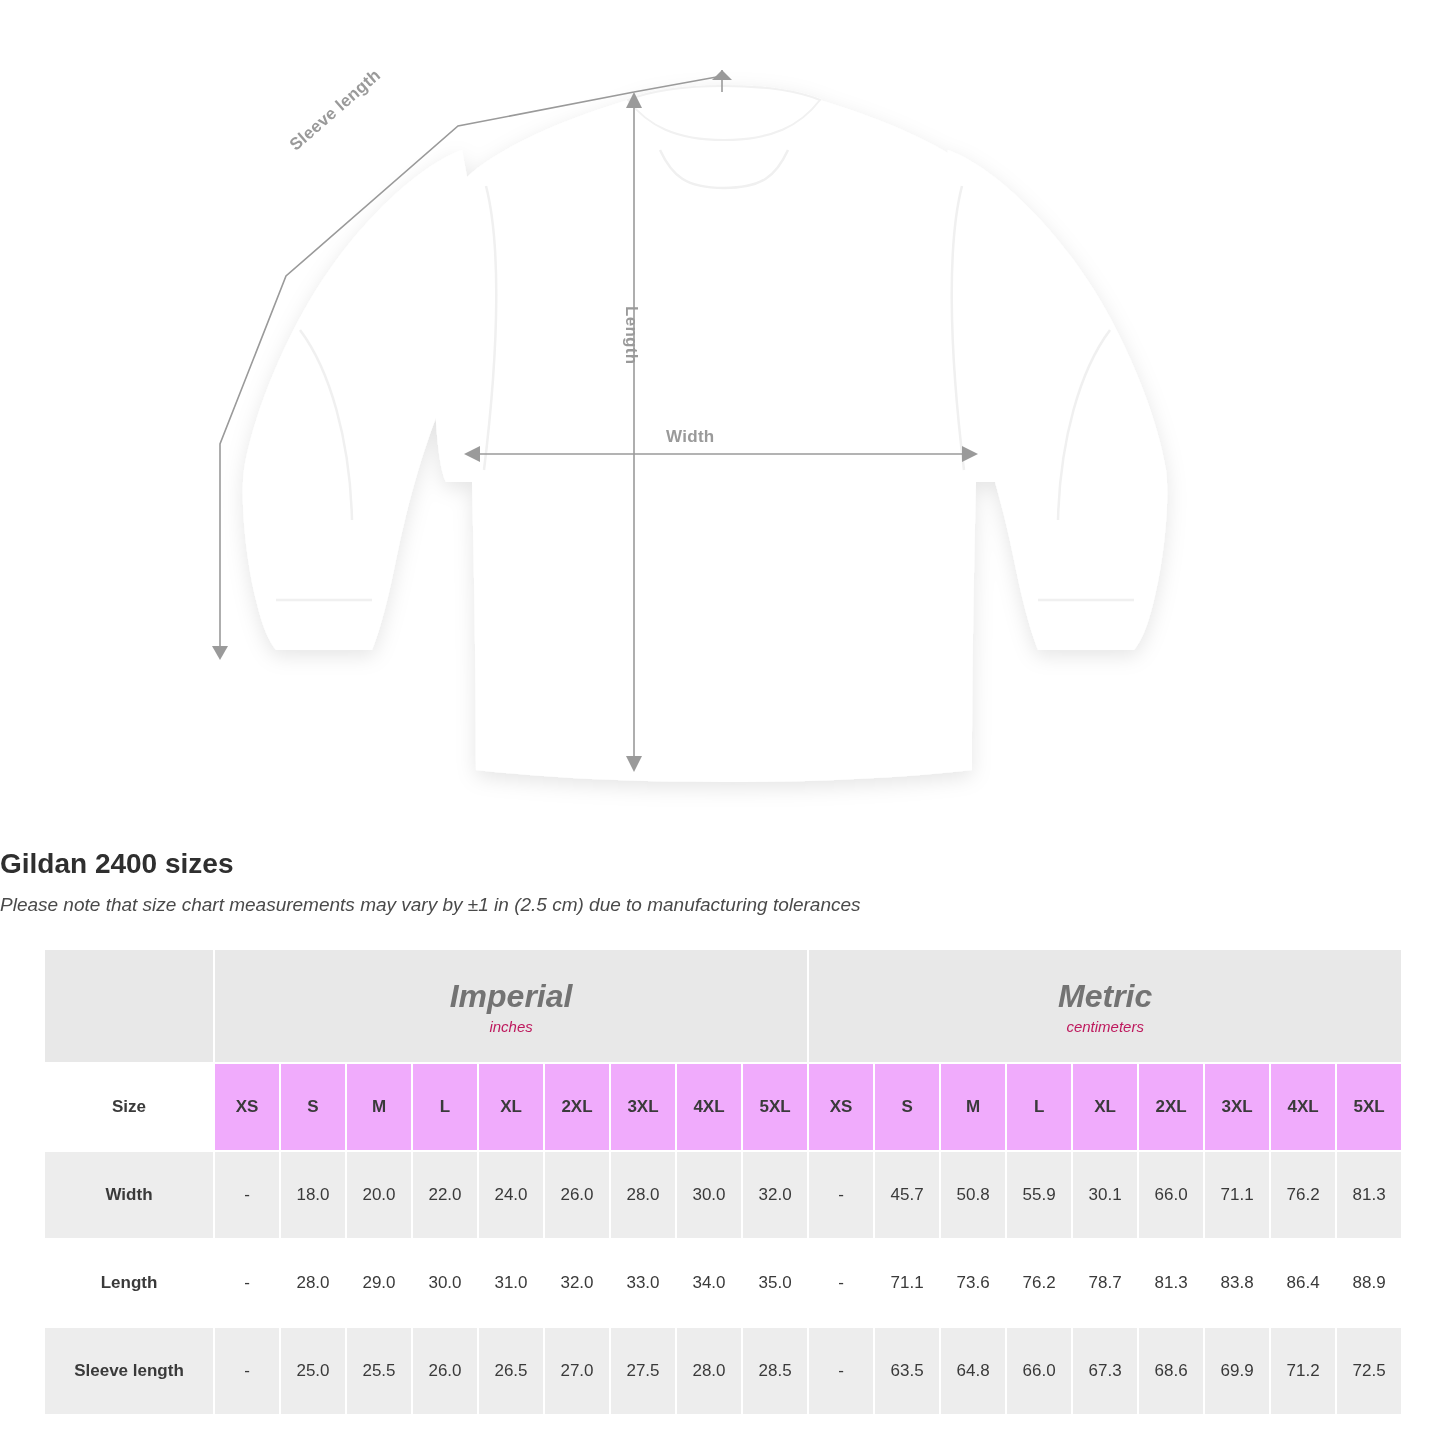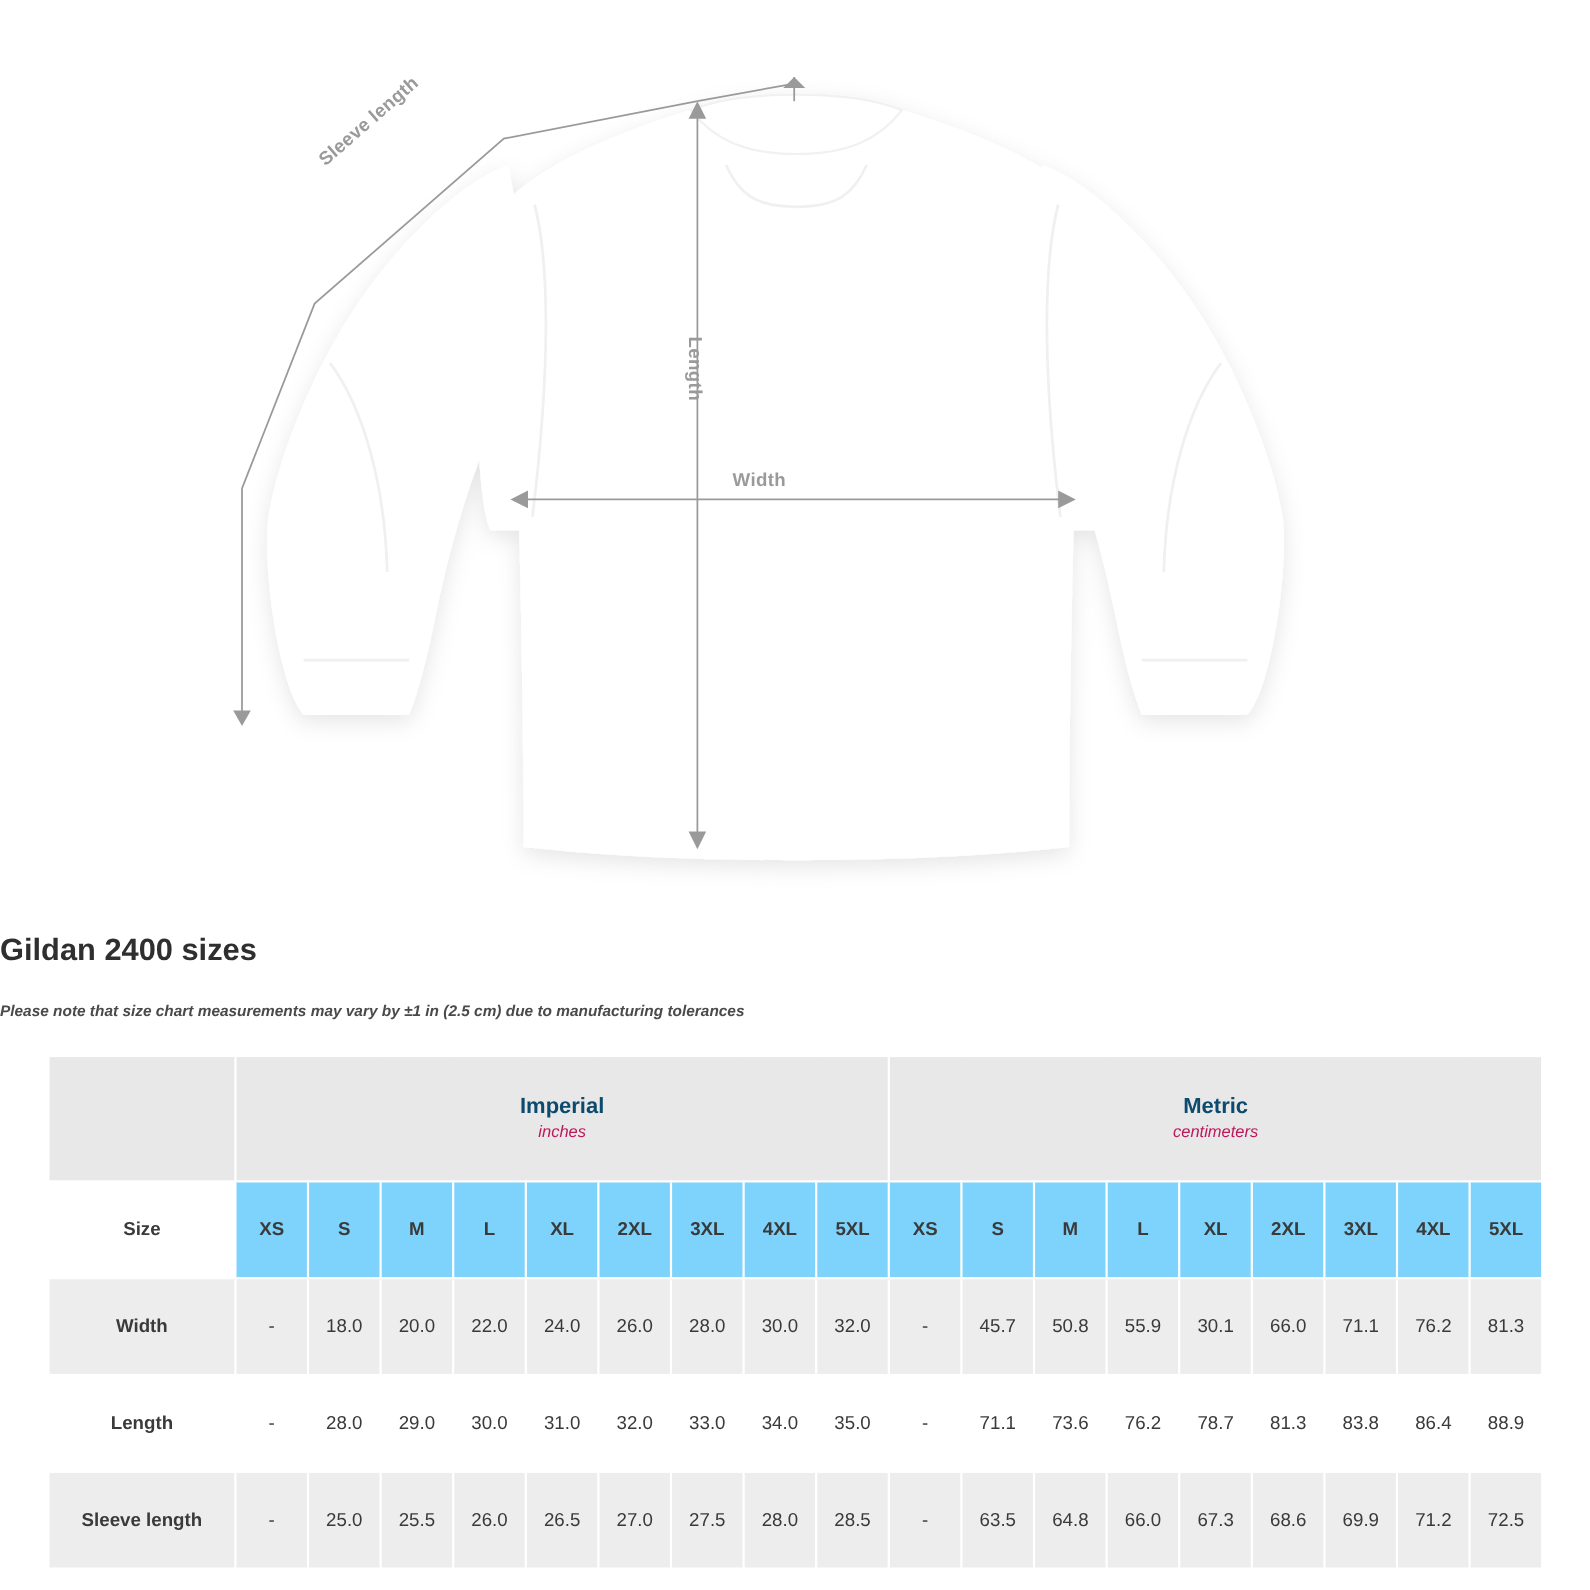--- a/index.html
+++ b/index.html
@@ -60,25 +60,24 @@
     text-align: left;
     margin-top: 28px;
   }
   .chart-title {
     font-size: 28px;
     font-weight: bold;
     color: #2f2f2f;
     margin: 0;
   }
   .chart-note {
-    font-size: 14px;
+    font-size: 19px;
     font-style: italic;
     color: #4a4a4a;
-    margin: 31px 0 0 0;
-    font-weight: bold;
+    margin: 14px 0 0 0;
   }
 
   
   .table-wrap {
     margin: 32px 43px 0 43px;
   }
   table.size-table {
     width: 1359px;
     border-collapse: collapse;
     table-layout: fixed;
@@ -88,33 +87,34 @@
     border: 2px solid #ffffff;
     text-align: center;
     vertical-align: middle;
   }
   .unit-head td {
     background: #e8e8e8;
     height: 112px;
     padding: 0;
   }
   .unit-main {
-    font-size: 20px;
-    font-weight: bold;
-    color: #0c4a6e;
+    font-size: 32px;
+    font-style: italic;
+    font-weight: bold;
+    color: #737373;
     line-height: 1.25;
   }
   .unit-sub {
     font-size: 15px;
     font-style: italic;
     color: #be185d;
     line-height: 1.4;
   }
   .head-row td {
-    background: #7dd3fc;
+    background: #f0abfc;
     height: 84px;
     font-size: 17px;
     font-weight: bold;
     color: #3a3a3a;
   }
   .head-row td.row-head {
     background: #ffffff;
   }
   .data-row td {
     height: 84px;

